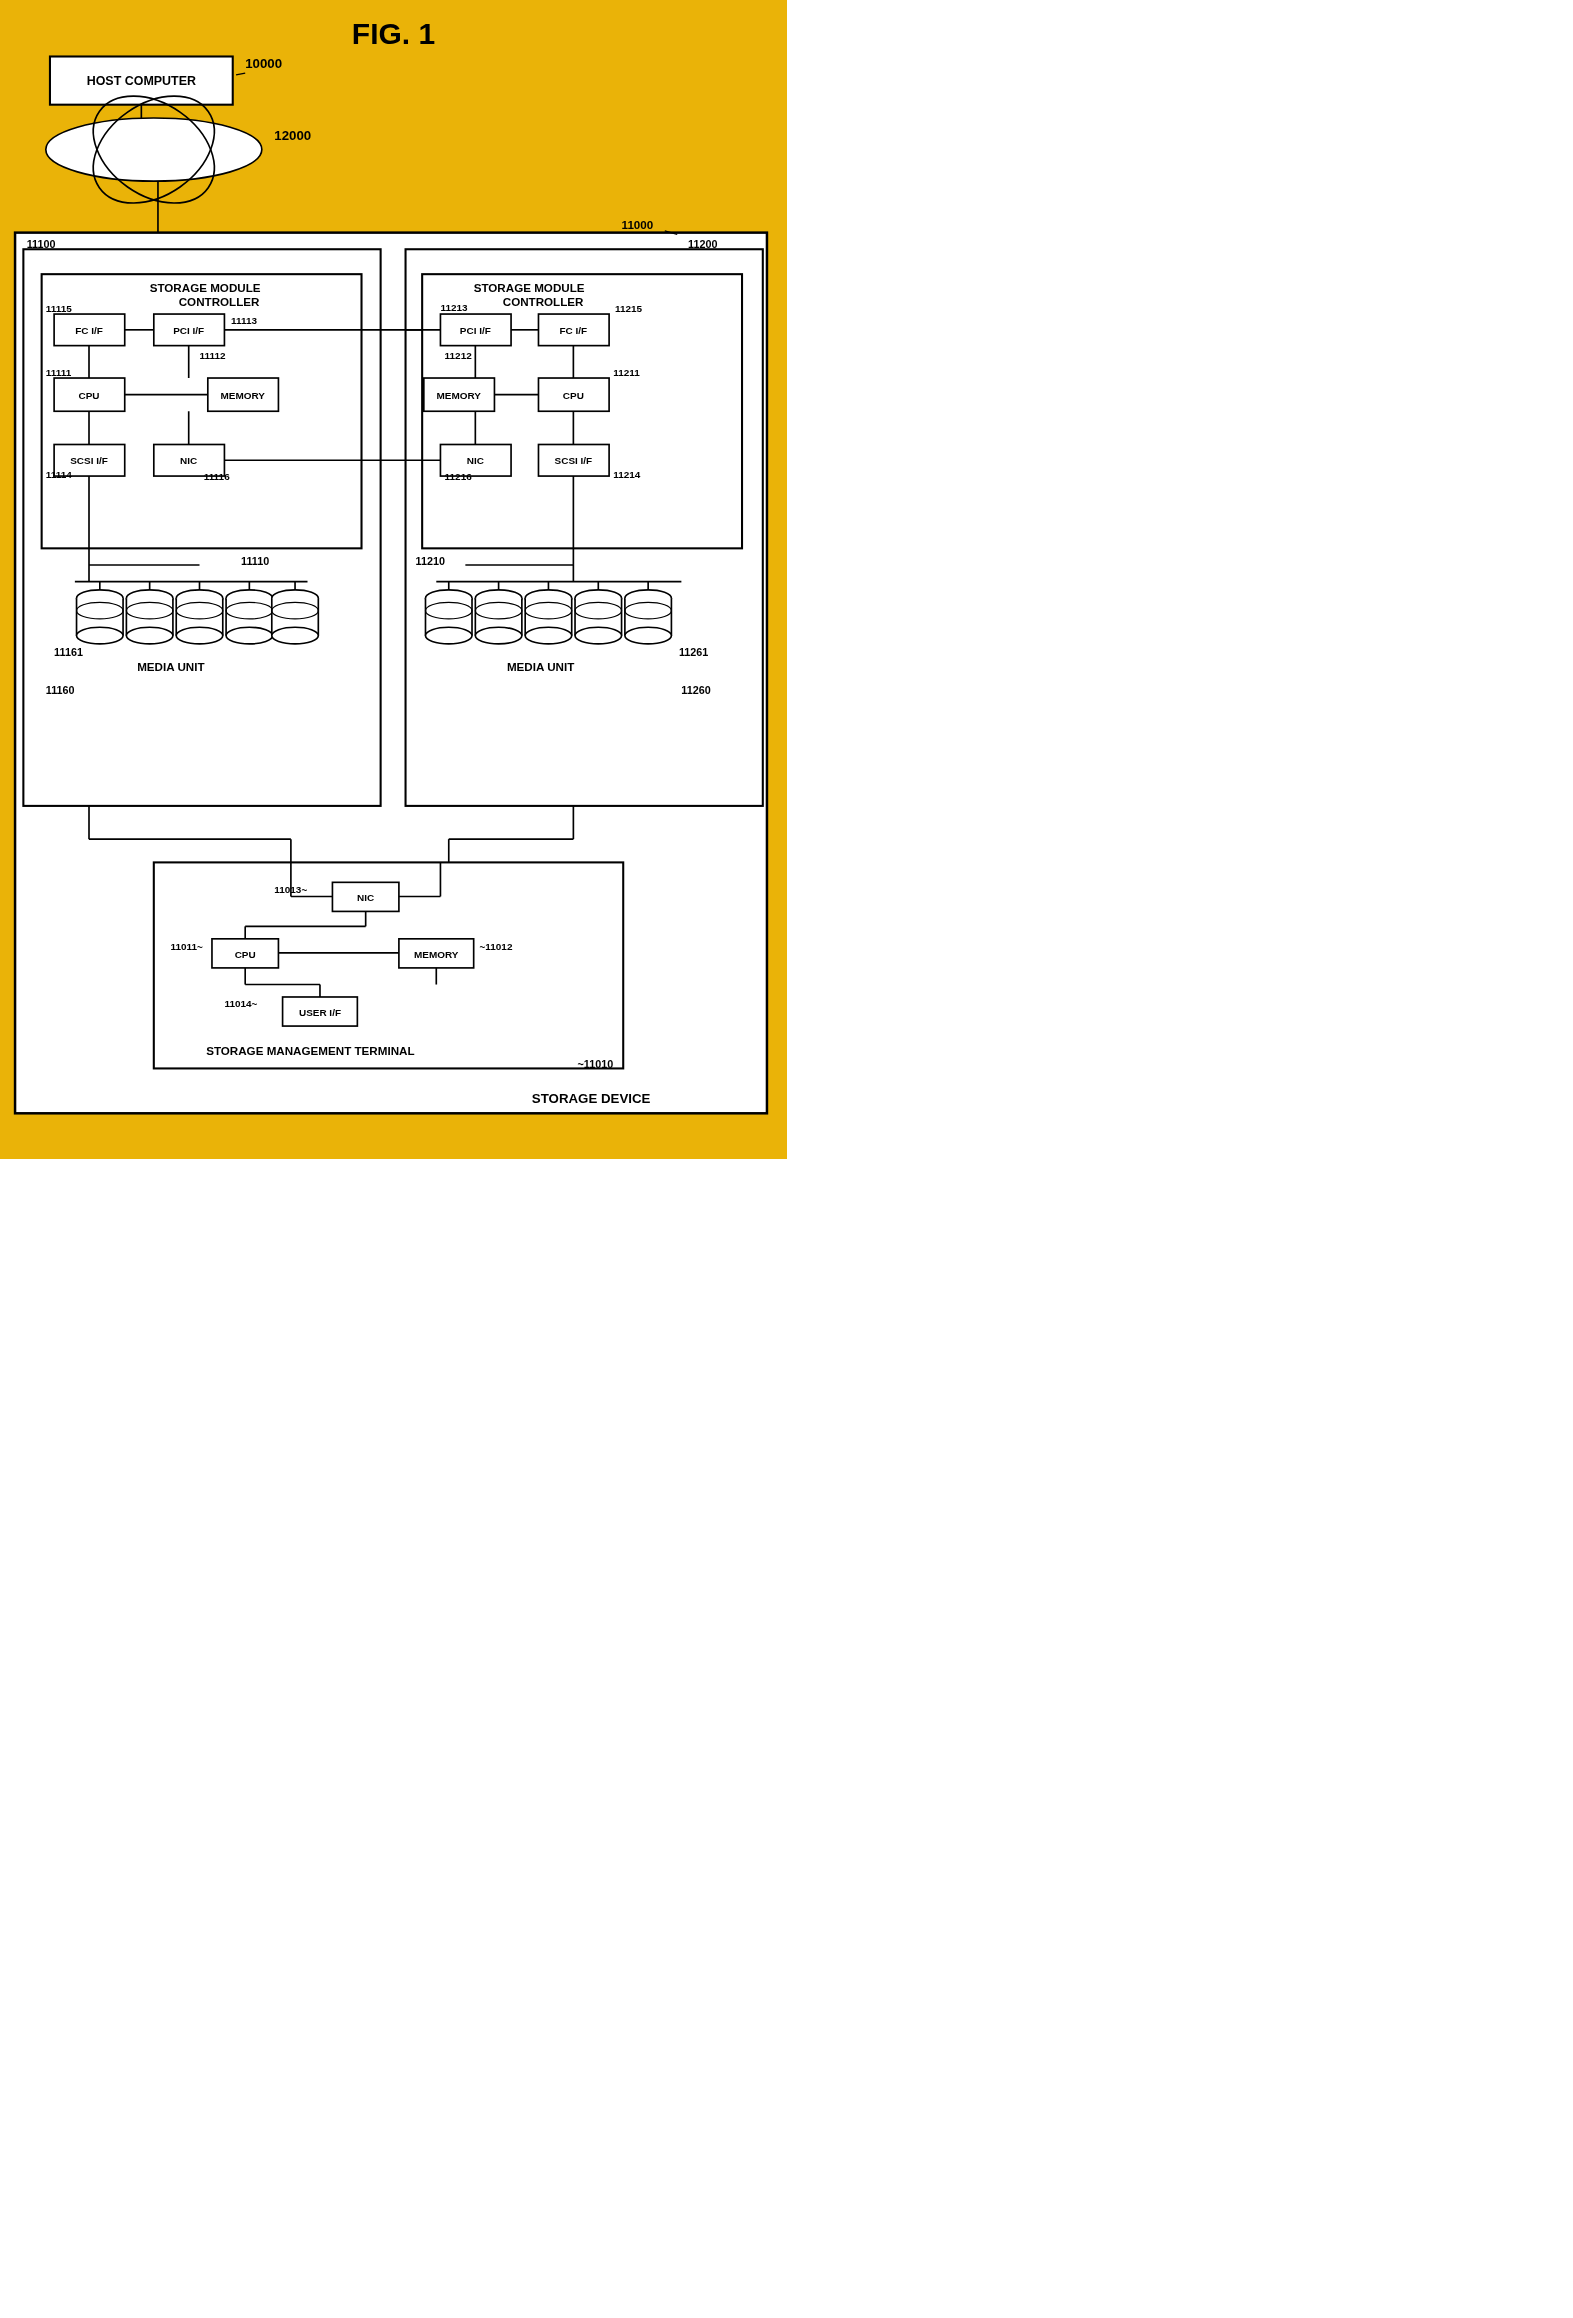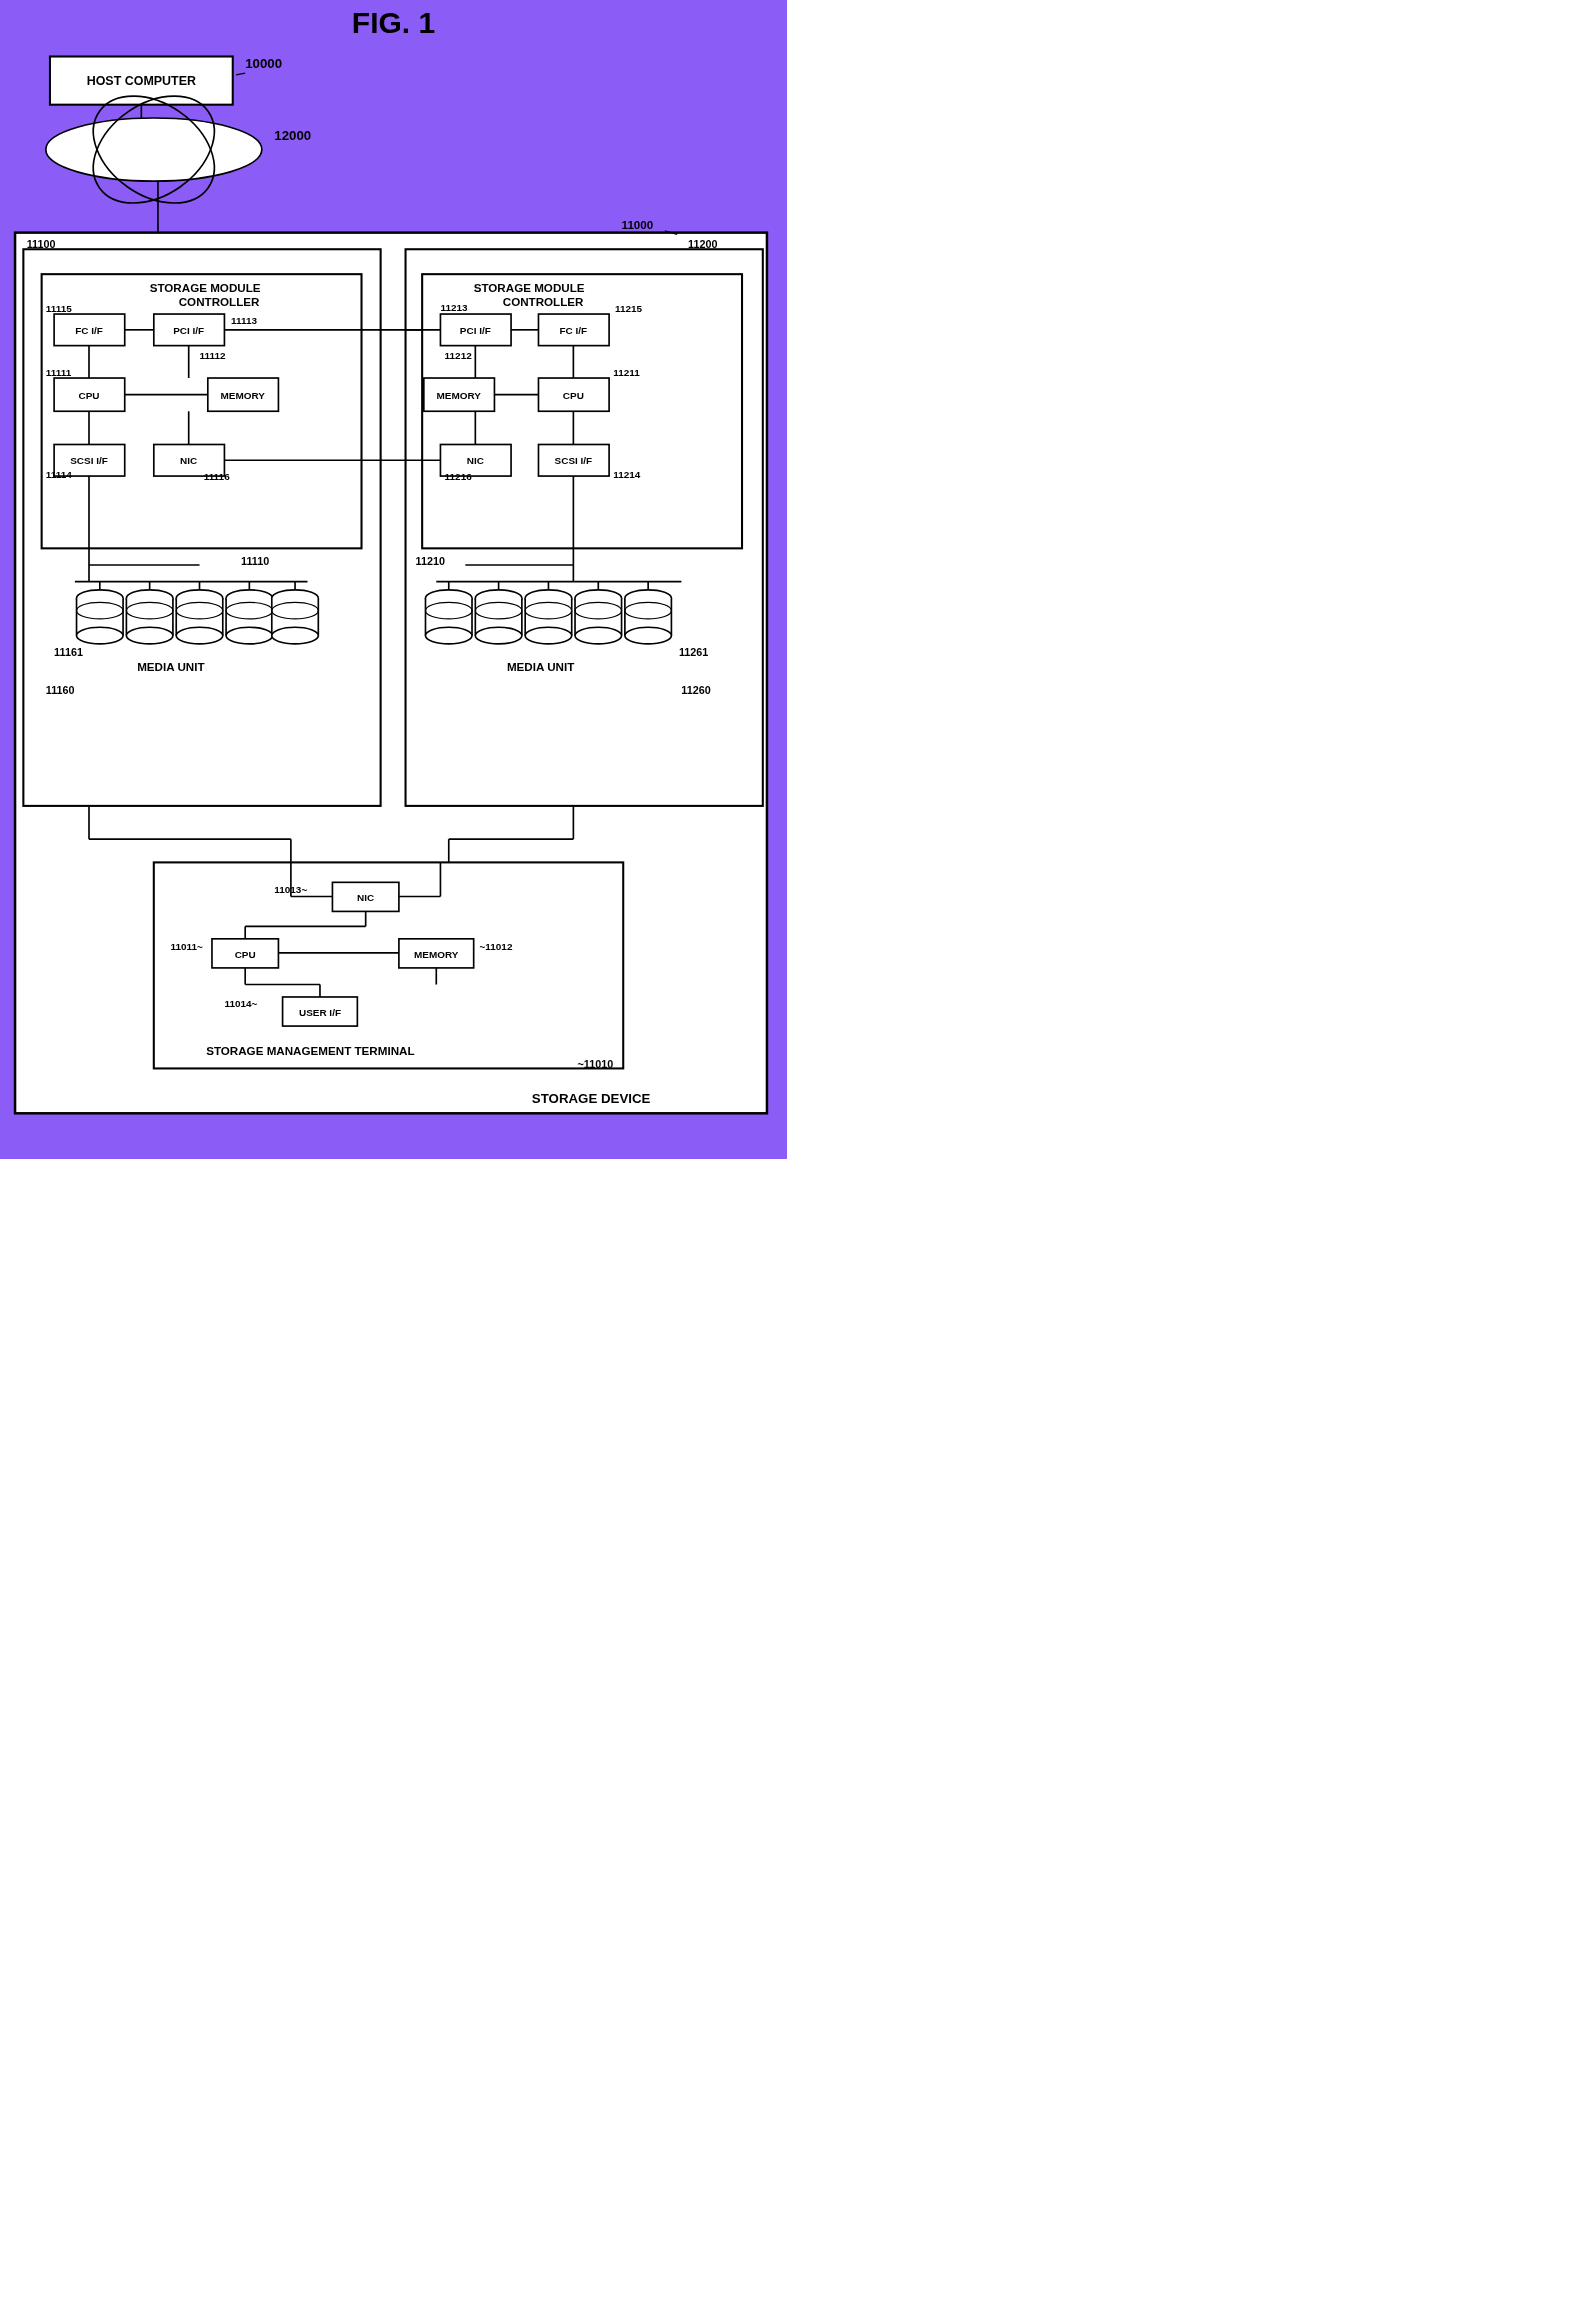--- a/index.html
+++ b/index.html
@@ -8,23 +8,23 @@
       font-family: Arial, sans-serif;
       width: 787px;
       min-height: 1159px;
       position: relative;
       overflow-x: hidden;
     }
 
     .page {
       width: 787px;
       min-height: 1159px;
-      background: #8b5cf6;
+      background: #eab308;
       position: relative;
-      padding: 6px;
+      padding: 17px;
     }
 
     .fig-title {
       text-align: center;
       font-size: 30px;
       font-weight: bold;
       margin-bottom: 16.6px;
       font-family: Arial, sans-serif;
     }
 

